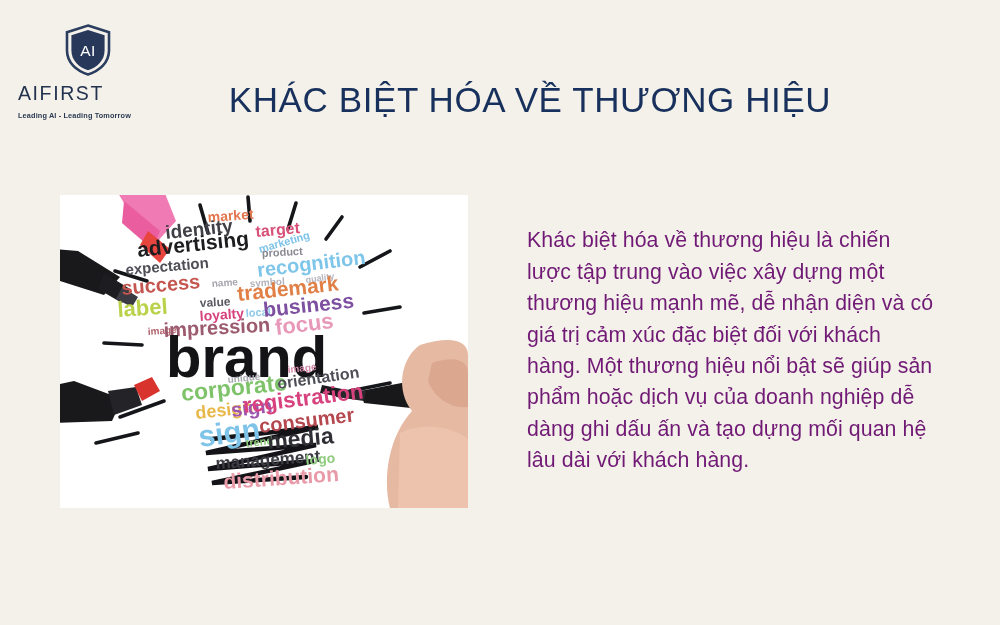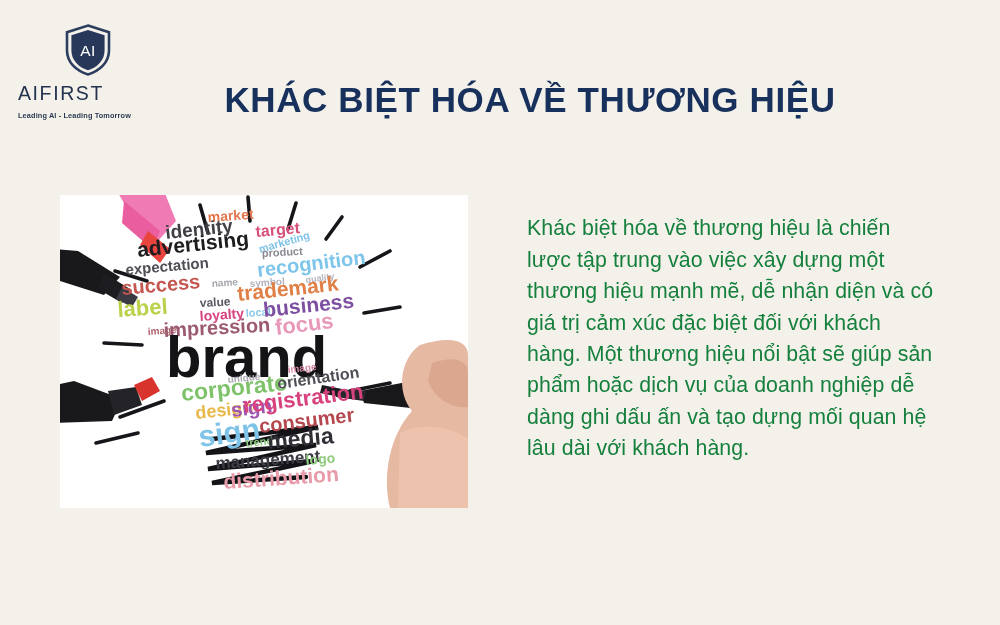--- a/index.html
+++ b/index.html
@@ -46,21 +46,21 @@
   }
 
   
   #page-title {
     position: absolute;
     left: 180px;
     top: 58px;
     width: 700px;
     text-align: center;
     font-size: 35px;
-    font-weight: bold;
+    font-weight: normal;
     letter-spacing: 0.6px;
     color: #17305c;
     line-height: 1.1;
     white-space: nowrap;
   }
 
   
   #illustration {
     position: absolute;
     left: 60px;
@@ -69,25 +69,25 @@
     height: 313px;
     background: #ffffff;
     overflow: hidden;
   }
   #illustration svg { display: block; }
 
   
   #body-copy {
     position: absolute;
     left: 527px;
-    top: 192px;
+    top: 204px;
     width: 412px;
     font-size: 21.3px;
     line-height: 1.475;
-    color: #15803d;
+    color: #701a75;
     letter-spacing: 0.1px;
     text-align: left;
   }
 </style>
 </head>
 <body>
 
 <div id="logo-block">
   <span>
     <svg id="shield-icon" width="46" height="52" viewBox="0 0 46 52" aria-hidden="true">

